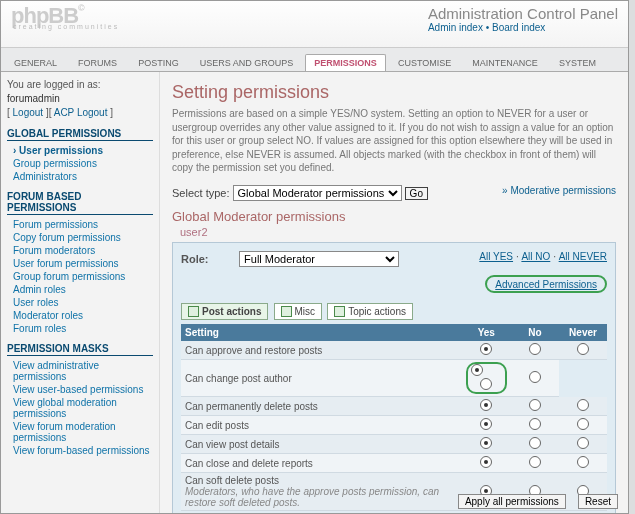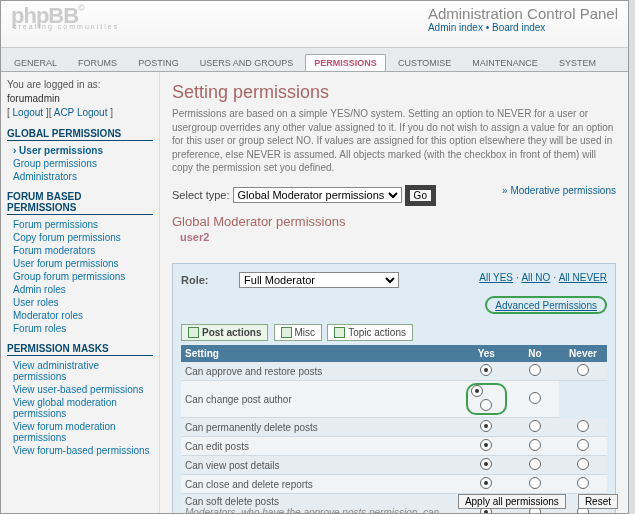--- a/index.html
+++ b/index.html
@@ -21,24 +21,24 @@
 .sidebar .login .un{color:#333}
 .cat{font-weight:bold;color:#0a4a70;font-size:10px;border-bottom:1px solid #0a4a70;padding-bottom:1px;margin:8px 0 3px 0}
 .sidebar .itm{display:block;padding:1px 0 1px 6px;color:#1073a8;cursor:pointer}
 .sidebar .itm.cur{font-weight:bold;color:#0c5f8e}
 .sidebar .itm.cur::before{content:"\203A\00a0";font-weight:bold}
 .content{flex:1;padding:8px 12px;overflow:auto}
 h1{color:#a66;font-size:18px;font-weight:normal;margin:2px 0 4px}
 .desc{color:#777;font-size:10px;line-height:1.35;margin-bottom:10px}
 .sel-row{margin:4px 0 8px;font-size:11px;color:#444}
 select{font-size:11px;border:1px solid #888;background:#fff}
-.go{font-size:10px;padding:0 4px;border:5px solid #404040;background:#f4f4f4}
+.go{font-size:10px;padding:0 4px;border:1px solid #404040;background:#f4f4f4}
 .modlink{float:right;font-size:10px}
 h2{color:#a66;font-size:13px;font-weight:normal;margin:6px 0 2px}
-.user{color:#b07080;font-size:11px;margin:0 0 20px 8px;font-weight:bold}
+.user{color:#b07080;font-size:11px;margin:0 0 4px 8px;font-weight:normal}
 .panel{background:#e0ecf3;border:1px solid #b5c8d6;padding:8px}
 .role-row{margin-bottom:6px}
 .role-lbl{font-weight:bold;color:#555;font-size:11px;display:inline-block;width:55px}
 .role-sel{width:160px;font-size:11px}
 .links-r{float:right;font-size:10px;color:#555}
 .links-r a{text-decoration:underline}
 .adv{text-align:right;margin:2px 0 6px;border:2px solid #3ca050;border-radius:14px;display:inline-block;float:right;padding:1px 8px}
 .adv a{color:#0c5f8e;text-decoration:underline;font-size:10px}
 .clear{clear:both}
 .subtabs{margin-top:4px}

